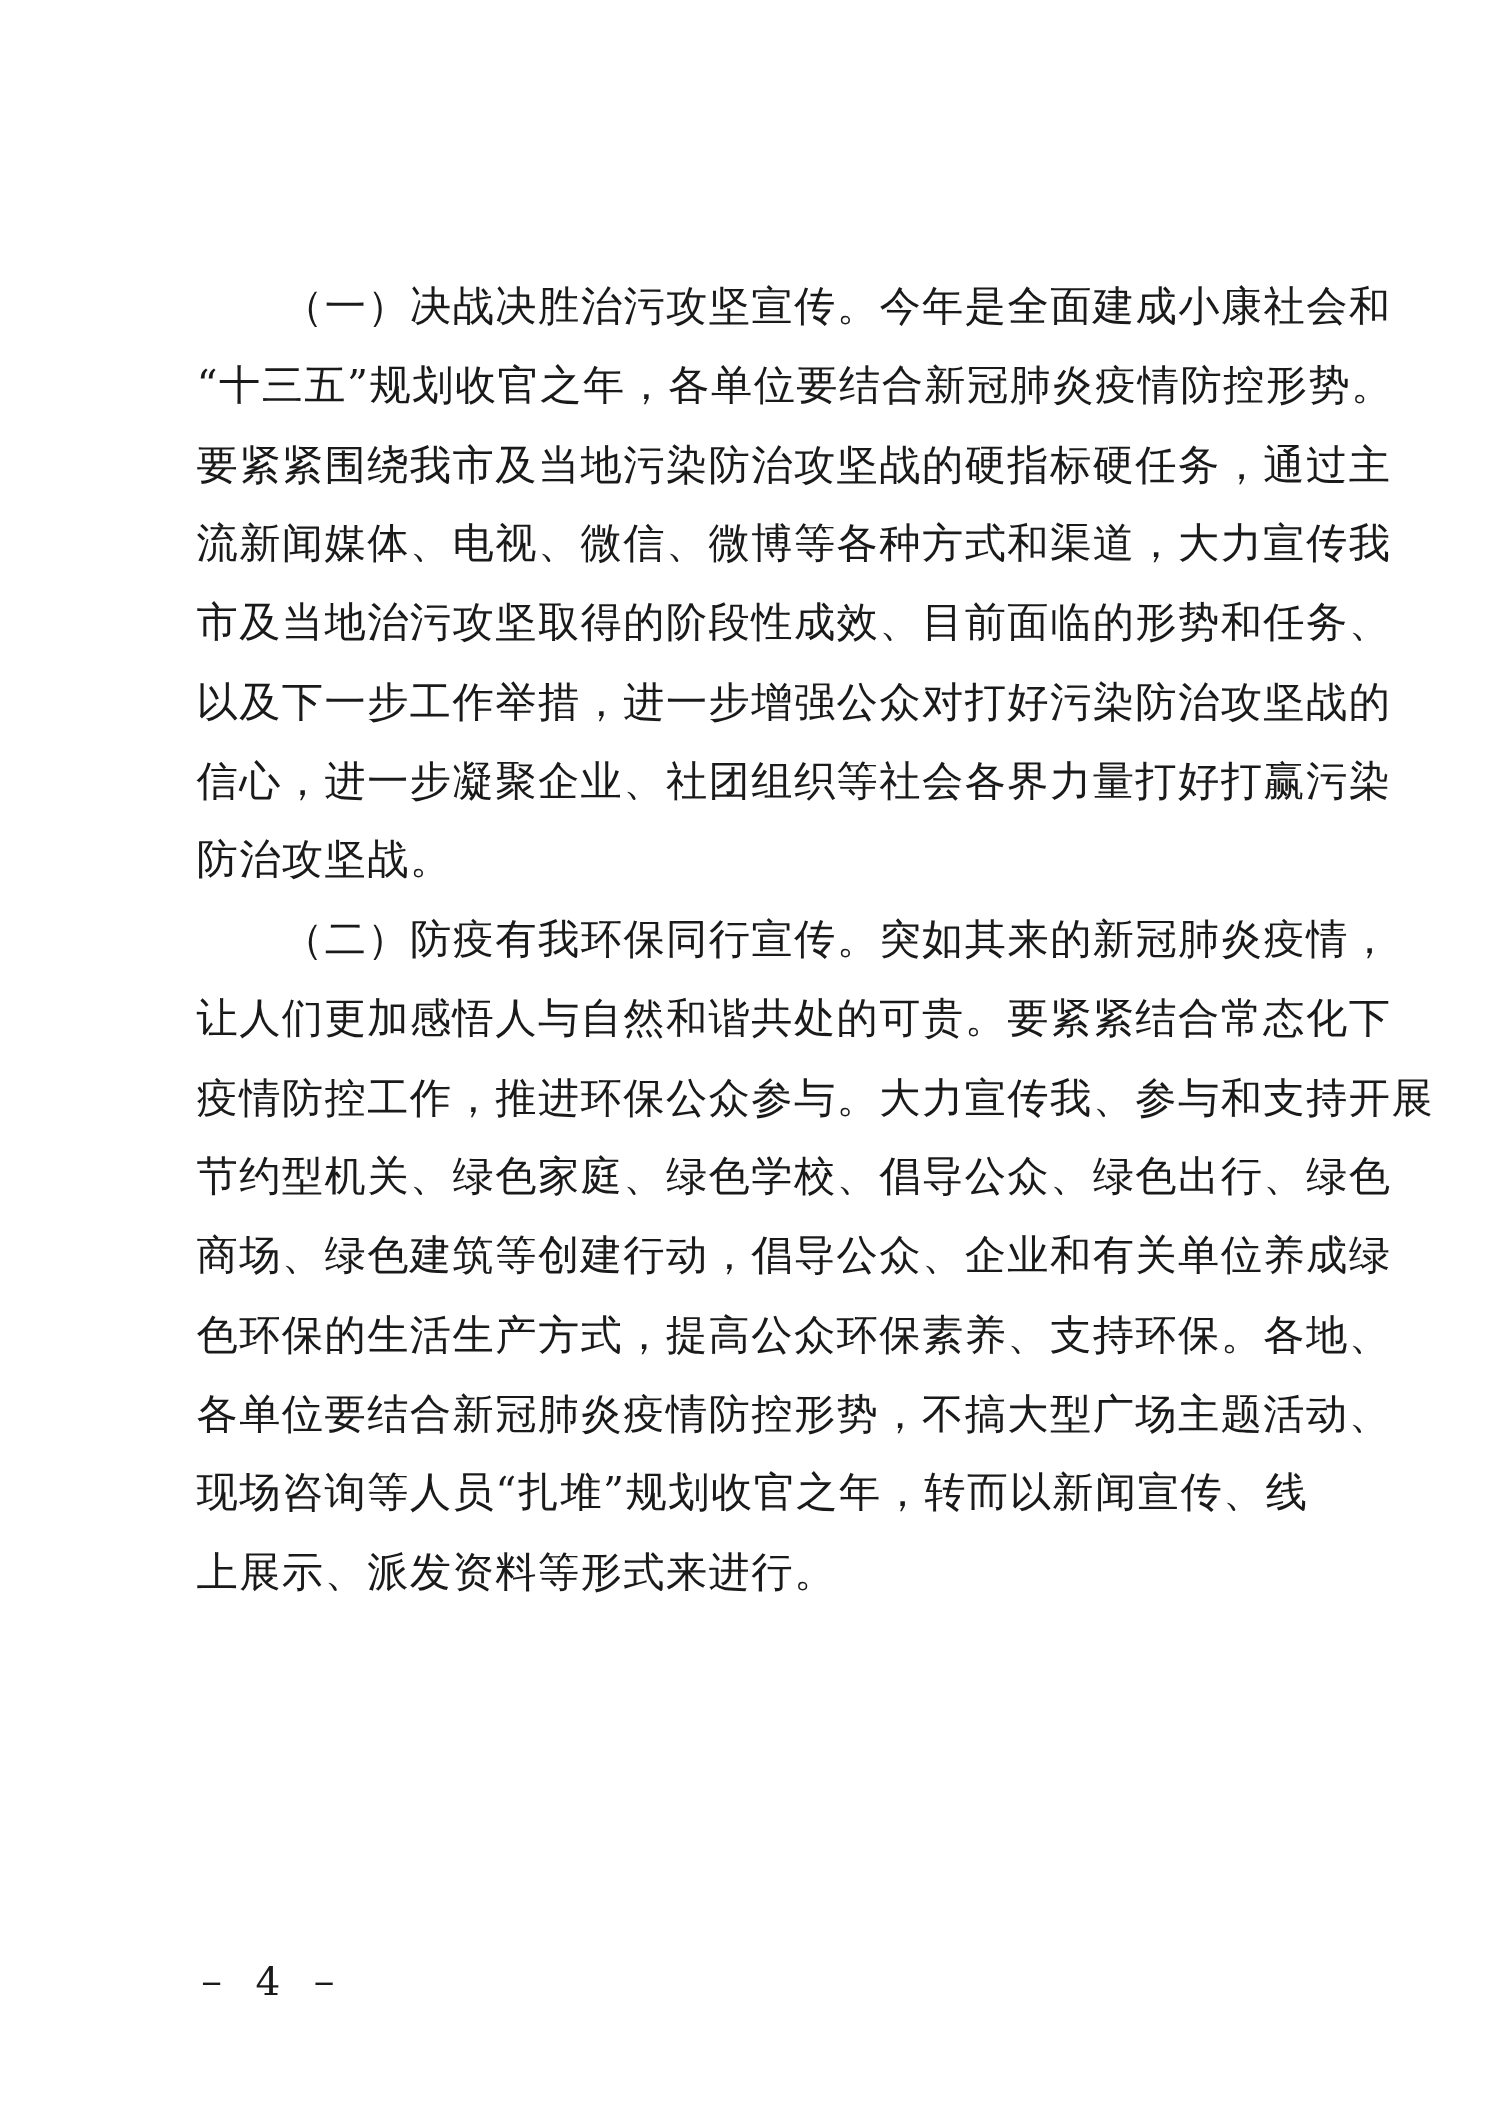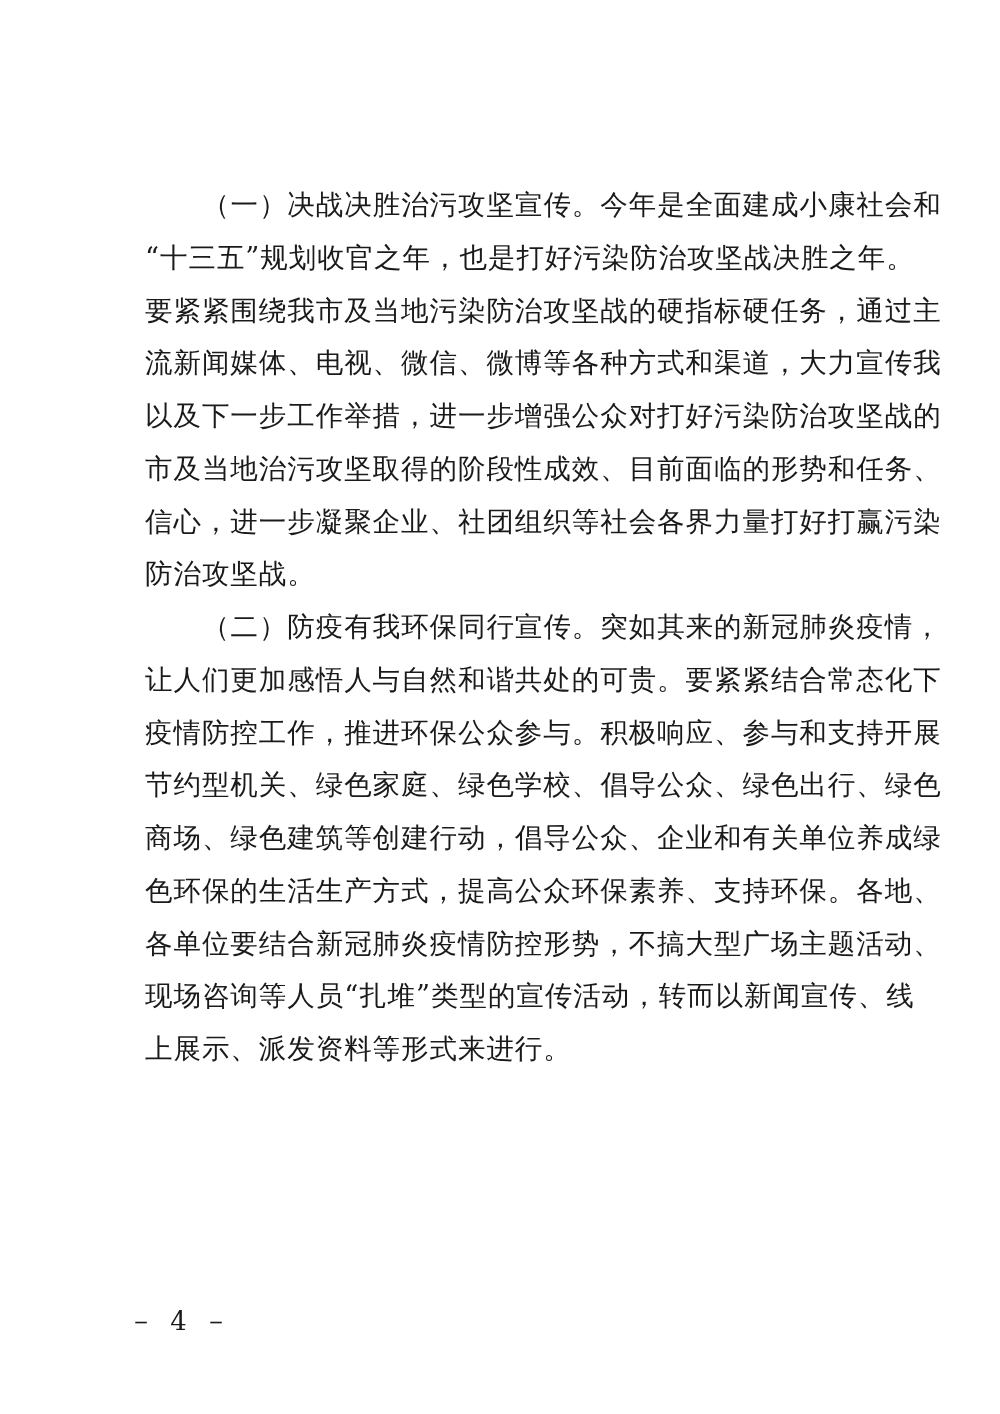--- a/index.html
+++ b/index.html
@@ -1,21 +1,21 @@
 <!DOCTYPE html>
 <html><head>
 <meta charset="utf-8">
 <style>
   html, body { margin: 0; padding: 0; background: #ffffff; }
   body { width: 1000px; height: 1414px; position: relative; overflow: hidden; }
   .page {
     position: absolute; left: 0; top: 0; width: 1000px; height: 1414px; background: #fff;
   }
   .body-text {
-    position: absolute; left: 145px; top: 178px; width: 742px;
+    position: absolute; left: 131px; top: 178px; width: 742px;
     font-family: "DejaVu Serif", "Liberation Serif", serif;
     font-size: 27.5px; line-height: 52.75px; color: #1a1a1a;
     letter-spacing: 0.95px;
   }
   .para { margin: 0; text-indent: 57px; text-align: justify; text-align-last: left; }
   .line { display: block; white-space: nowrap; }
   .para .line:first-child { padding-left: 57px; }
   .para .line { text-indent: 0; }
   .page-number {
     position: absolute; left: 128px; top: 1304px;
@@ -23,34 +23,34 @@
     font-size: 26px; color: #1a1a1a; letter-spacing: 4px;
   }
 </style>
 </head>
 <body>
 
 <div class="page">
   <div class="body-text">
     <div class="para">
       <span class="line">（一）决战决胜治污攻坚宣传。今年是全面建成小康社会和</span>
-      <span class="line">“十三五”规划收官之年，也是打好污染防治攻坚战决胜之年。</span>
+      <span class="line">“十三五”规划收官之年，各单位要结合新冠肺炎疫情防控形势。</span>
       <span class="line">要紧紧围绕我市及当地污染防治攻坚战的硬指标硬任务，通过主</span>
       <span class="line">流新闻媒体、电视、微信、微博等各种方式和渠道，大力宣传我</span>
+      <span class="line">市及当地治污攻坚取得的阶段性成效、目前面临的形势和任务、</span>
       <span class="line">以及下一步工作举措，进一步增强公众对打好污染防治攻坚战的</span>
-      <span class="line">市及当地治污攻坚取得的阶段性成效、目前面临的形势和任务、</span>
       <span class="line">信心，进一步凝聚企业、社团组织等社会各界力量打好打赢污染</span>
       <span class="line">防治攻坚战。</span>
     </div>
     <div class="para">
       <span class="line">（二）防疫有我环保同行宣传。突如其来的新冠肺炎疫情，</span>
       <span class="line">让人们更加感悟人与自然和谐共处的可贵。要紧紧结合常态化下</span>
-      <span class="line">疫情防控工作，推进环保公众参与。积极响应、参与和支持开展</span>
+      <span class="line">疫情防控工作，推进环保公众参与。大力宣传我、参与和支持开展</span>
       <span class="line">节约型机关、绿色家庭、绿色学校、倡导公众、绿色出行、绿色</span>
       <span class="line">商场、绿色建筑等创建行动，倡导公众、企业和有关单位养成绿</span>
       <span class="line">色环保的生活生产方式，提高公众环保素养、支持环保。各地、</span>
       <span class="line">各单位要结合新冠肺炎疫情防控形势，不搞大型广场主题活动、</span>
-      <span class="line">现场咨询等人员“扎堆”类型的宣传活动，转而以新闻宣传、线</span>
+      <span class="line">现场咨询等人员“扎堆”规划收官之年，转而以新闻宣传、线</span>
       <span class="line">上展示、派发资料等形式来进行。</span>
     </div>
   </div>
   <div class="page-number">－ 4 －</div>
 </div>
 
 </body></html>

